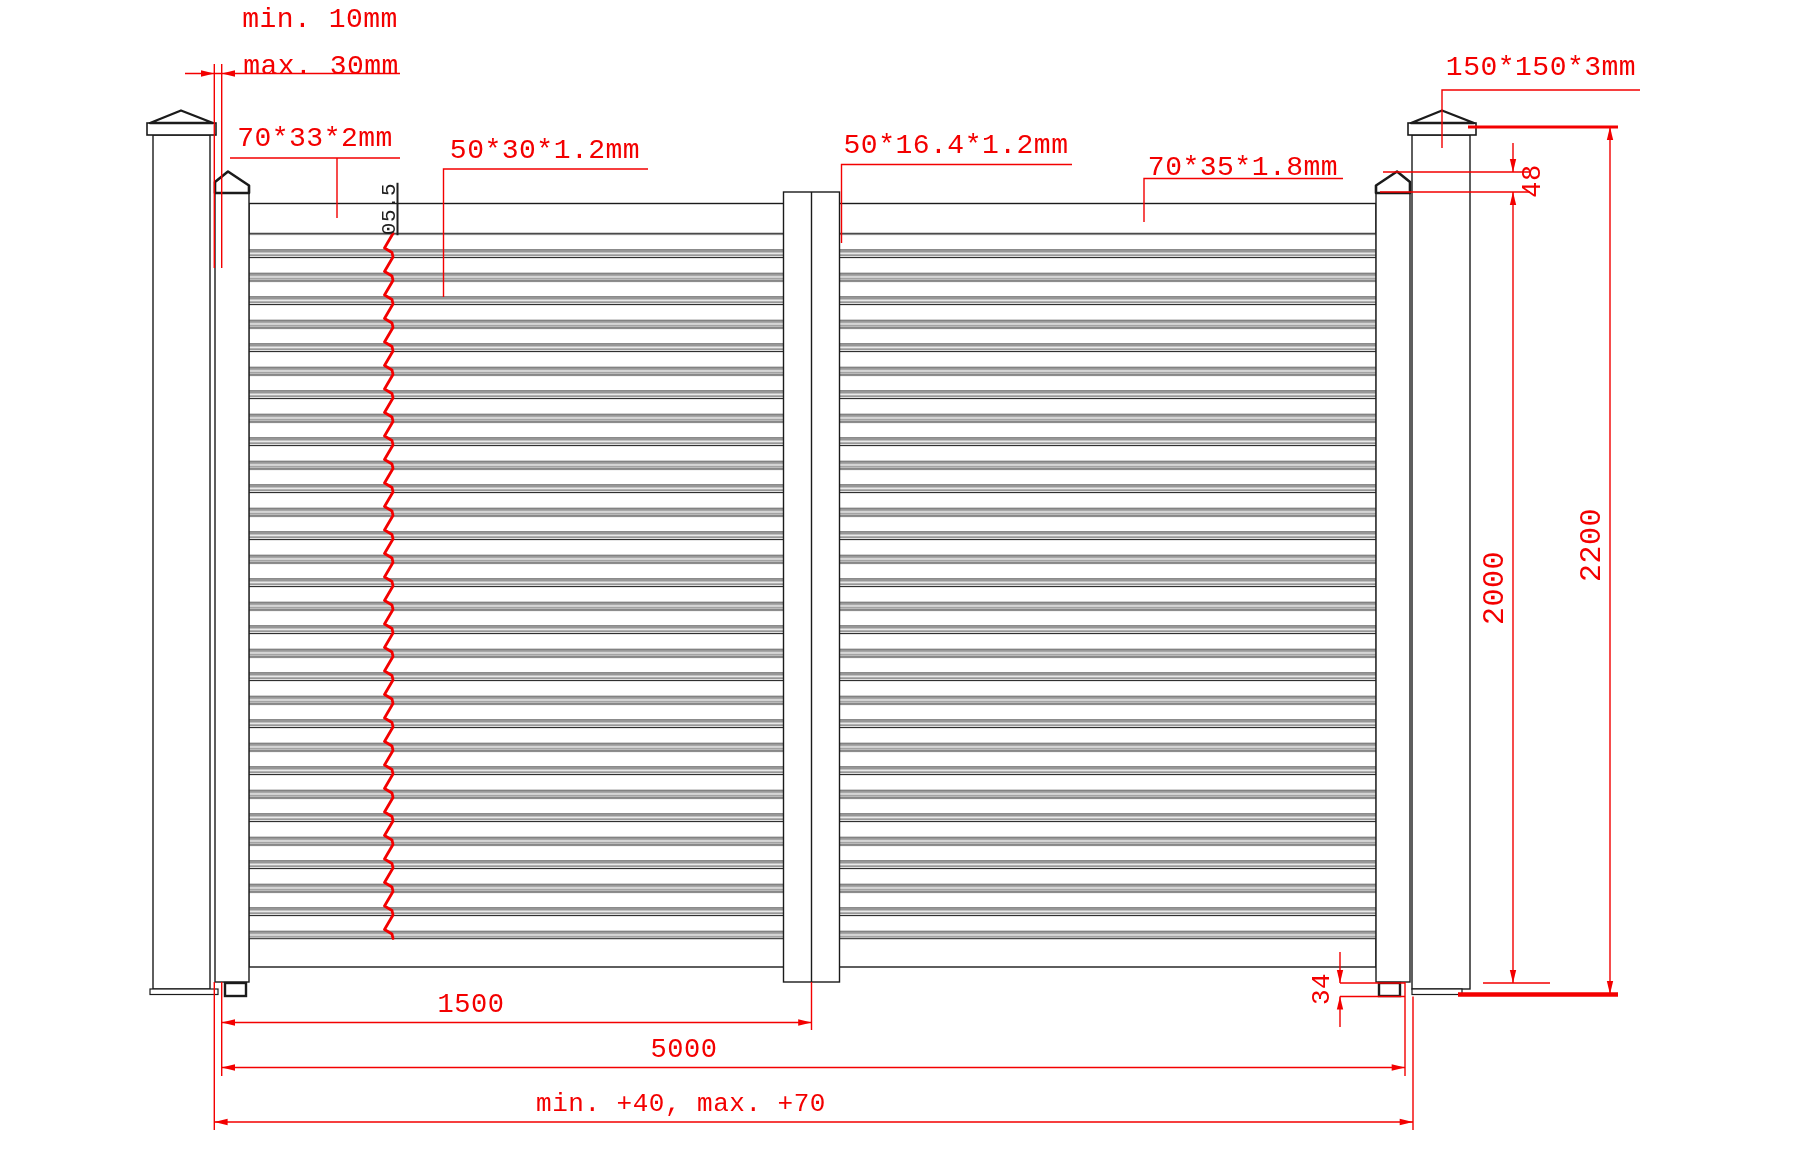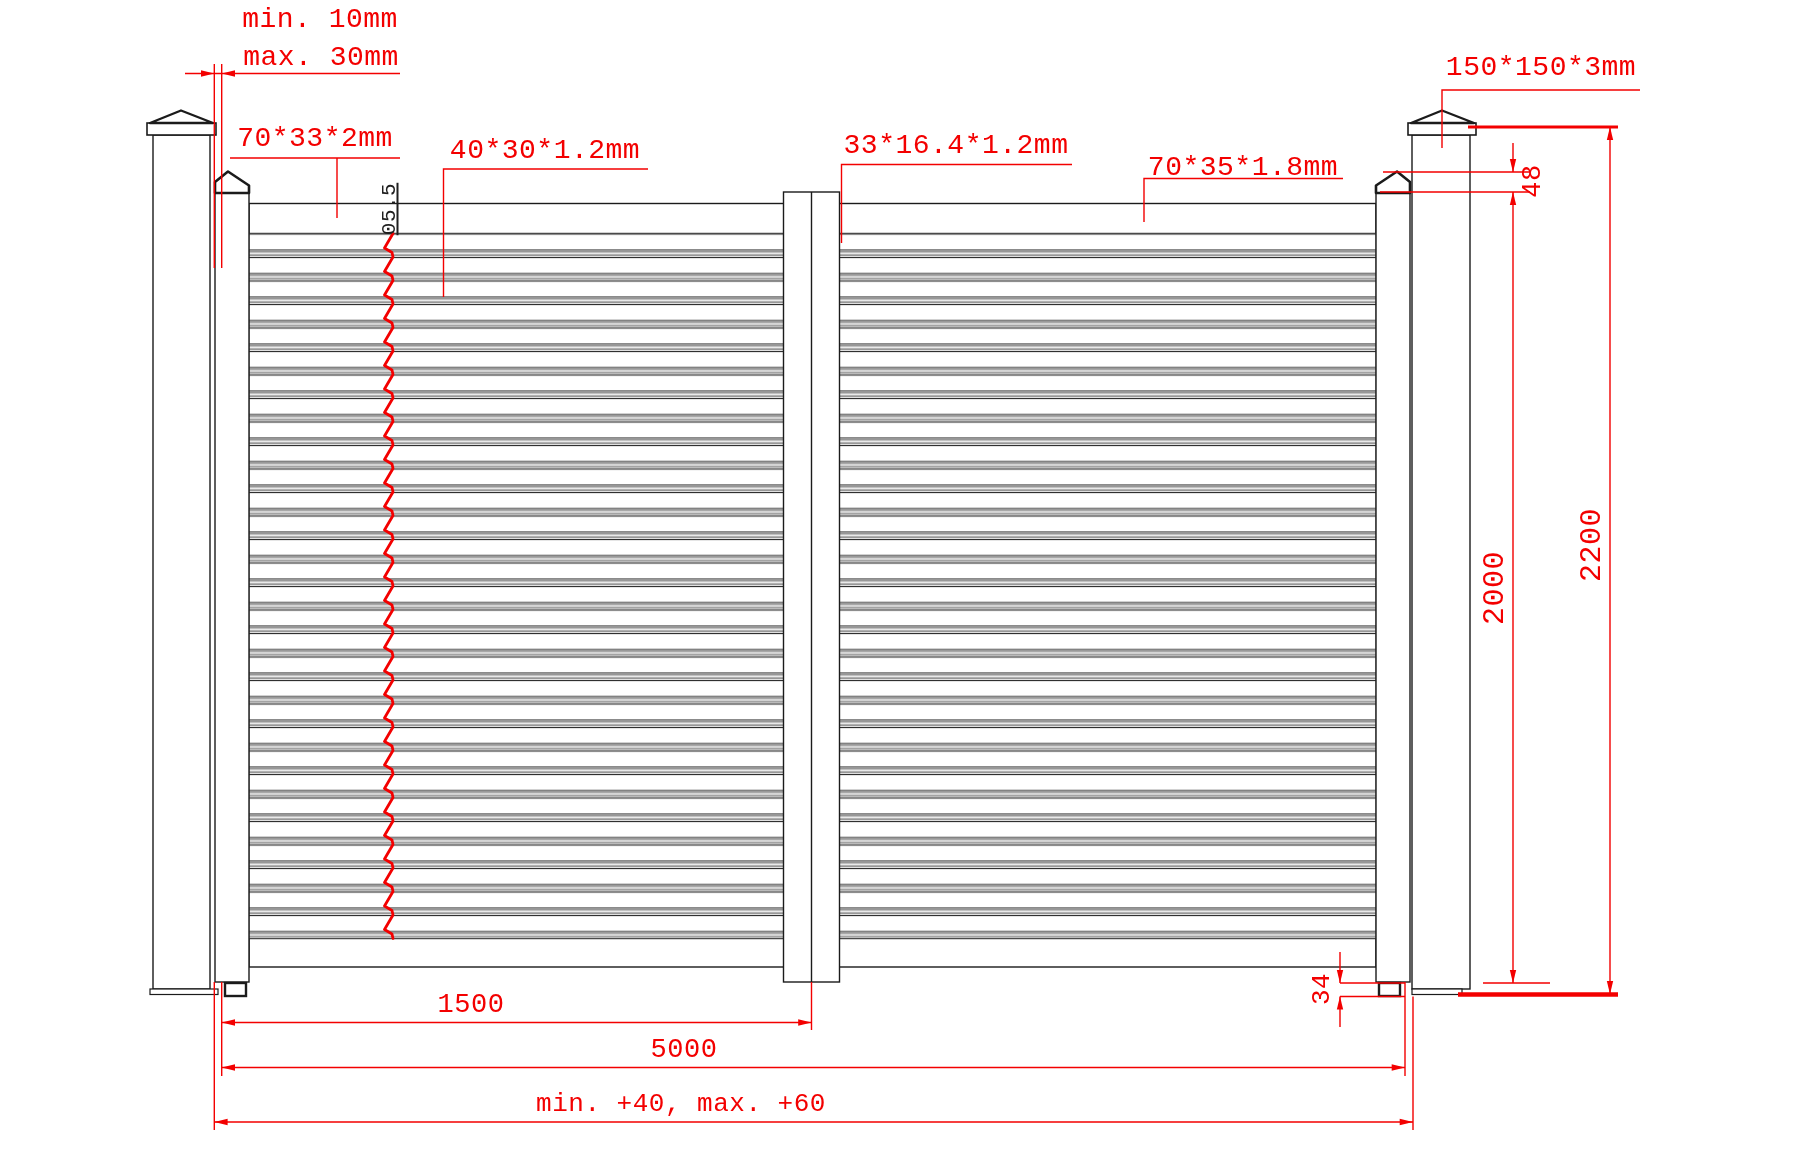--- a/index.html
+++ b/index.html
@@ -104,27 +104,27 @@
       <polygon points="221.7,1067.5 235,1064.3 235,1070.7"></polygon>
       <polygon points="1405,1067.5 1391.7,1064.3 1391.7,1070.7"></polygon>
       <polygon points="214.3,1122 227.6,1118.8 227.6,1125.2"></polygon>
       <polygon points="1413,1122 1399.7,1118.8 1399.7,1125.2"></polygon>
     </g>
 
     <path d="M393 233.5 L384.5 248 L392 252.5 L393 257 L384.5 271.5 L392 276 L393 280.5 L384.5 295 L392 299.5 L393 304 L384.5 318.5 L392 323 L393 327.5 L384.5 342 L392 346.5 L393 351 L384.5 365.5 L392 370 L393 374.5 L384.5 389 L392 393.5 L393 398 L384.5 412.5 L392 417 L393 421.5 L384.5 436 L392 440.5 L393 445 L384.5 459.5 L392 464 L393 468.5 L384.5 483 L392 487.5 L393 492 L384.5 506.5 L392 511 L393 515.5 L384.5 530 L392 534.5 L393 539 L384.5 553.5 L392 558 L393 562.5 L384.5 577 L392 581.5 L393 586 L384.5 600.5 L392 605 L393 609.5 L384.5 624 L392 628.5 L393 633 L384.5 647.5 L392 652 L393 656.5 L384.5 671 L392 675.5 L393 680 L384.5 694.5 L392 699 L393 703.5 L384.5 718 L392 722.5 L393 727 L384.5 741.5 L392 746 L393 750.5 L384.5 765 L392 769.5 L393 774 L384.5 788.5 L392 793 L393 797.5 L384.5 812 L392 816.5 L393 821 L384.5 835.5 L392 840 L393 844.5 L384.5 859 L392 863.5 L393 868 L384.5 882.5 L392 887 L393 891.5 L384.5 906 L392 910.5 L393 915 L384.5 929.5 L392 934 L393 938.5" stroke="#f30000" fill="none" stroke-width="2.8" stroke-linejoin="round" stroke-linecap="round"></path>
   </svg>
 
   <div class="lbl" style="left:320px;top:20px;">min. 10mm</div>
-  <div class="lbl" style="left:321px;top:58px;">max. 30mm</div>
+  <div class="lbl" style="left:321px;top:67px;">max. 30mm</div>
   <div class="lbl" style="left:315px;top:139px;">70*33*2mm</div>
-  <div class="lbl" style="left:545px;top:151px;">40*30*1.2mm</div>
-  <div class="lbl" style="left:956px;top:146px;">33*16.4*1.2mm</div>
+  <div class="lbl" style="left:545px;top:151px;">50*30*1.2mm</div>
+  <div class="lbl" style="left:956px;top:146px;">50*16.4*1.2mm</div>
   <div class="lbl" style="left:1243px;top:160px;margin-top:8px;">70*35*1.8mm</div>
   <div class="lbl" style="left:1541px;top:68px;">150*150*3mm</div>
   <div class="lbl rot black und" style="left:389px;top:209px;font-size:21px;">05.5</div>
   <div class="lbl rot" style="left:1533px;top:181px;font-size:27px;">48</div>
   <div class="lbl rot" style="left:1495px;top:588px;font-size:30px;">2000</div>
   <div class="lbl rot" style="left:1592px;top:545px;font-size:30px;">2200</div>
   <div class="lbl rot" style="left:1322px;top:989px;font-size:26px;">34</div>
   <div class="lbl" style="left:430px;top:1005px;font-size:27px;margin-left:41px;">1500</div>
   <div class="lbl" style="left:684px;top:1050px;font-size:27px;">5000</div>
-  <div class="lbl" style="left:681px;top:1104px;font-size:26px;">min. +40, max. +60</div>
+  <div class="lbl" style="left:681px;top:1104px;font-size:26px;">min. +40, max. +70</div>
 </div>
 
 </body></html>

